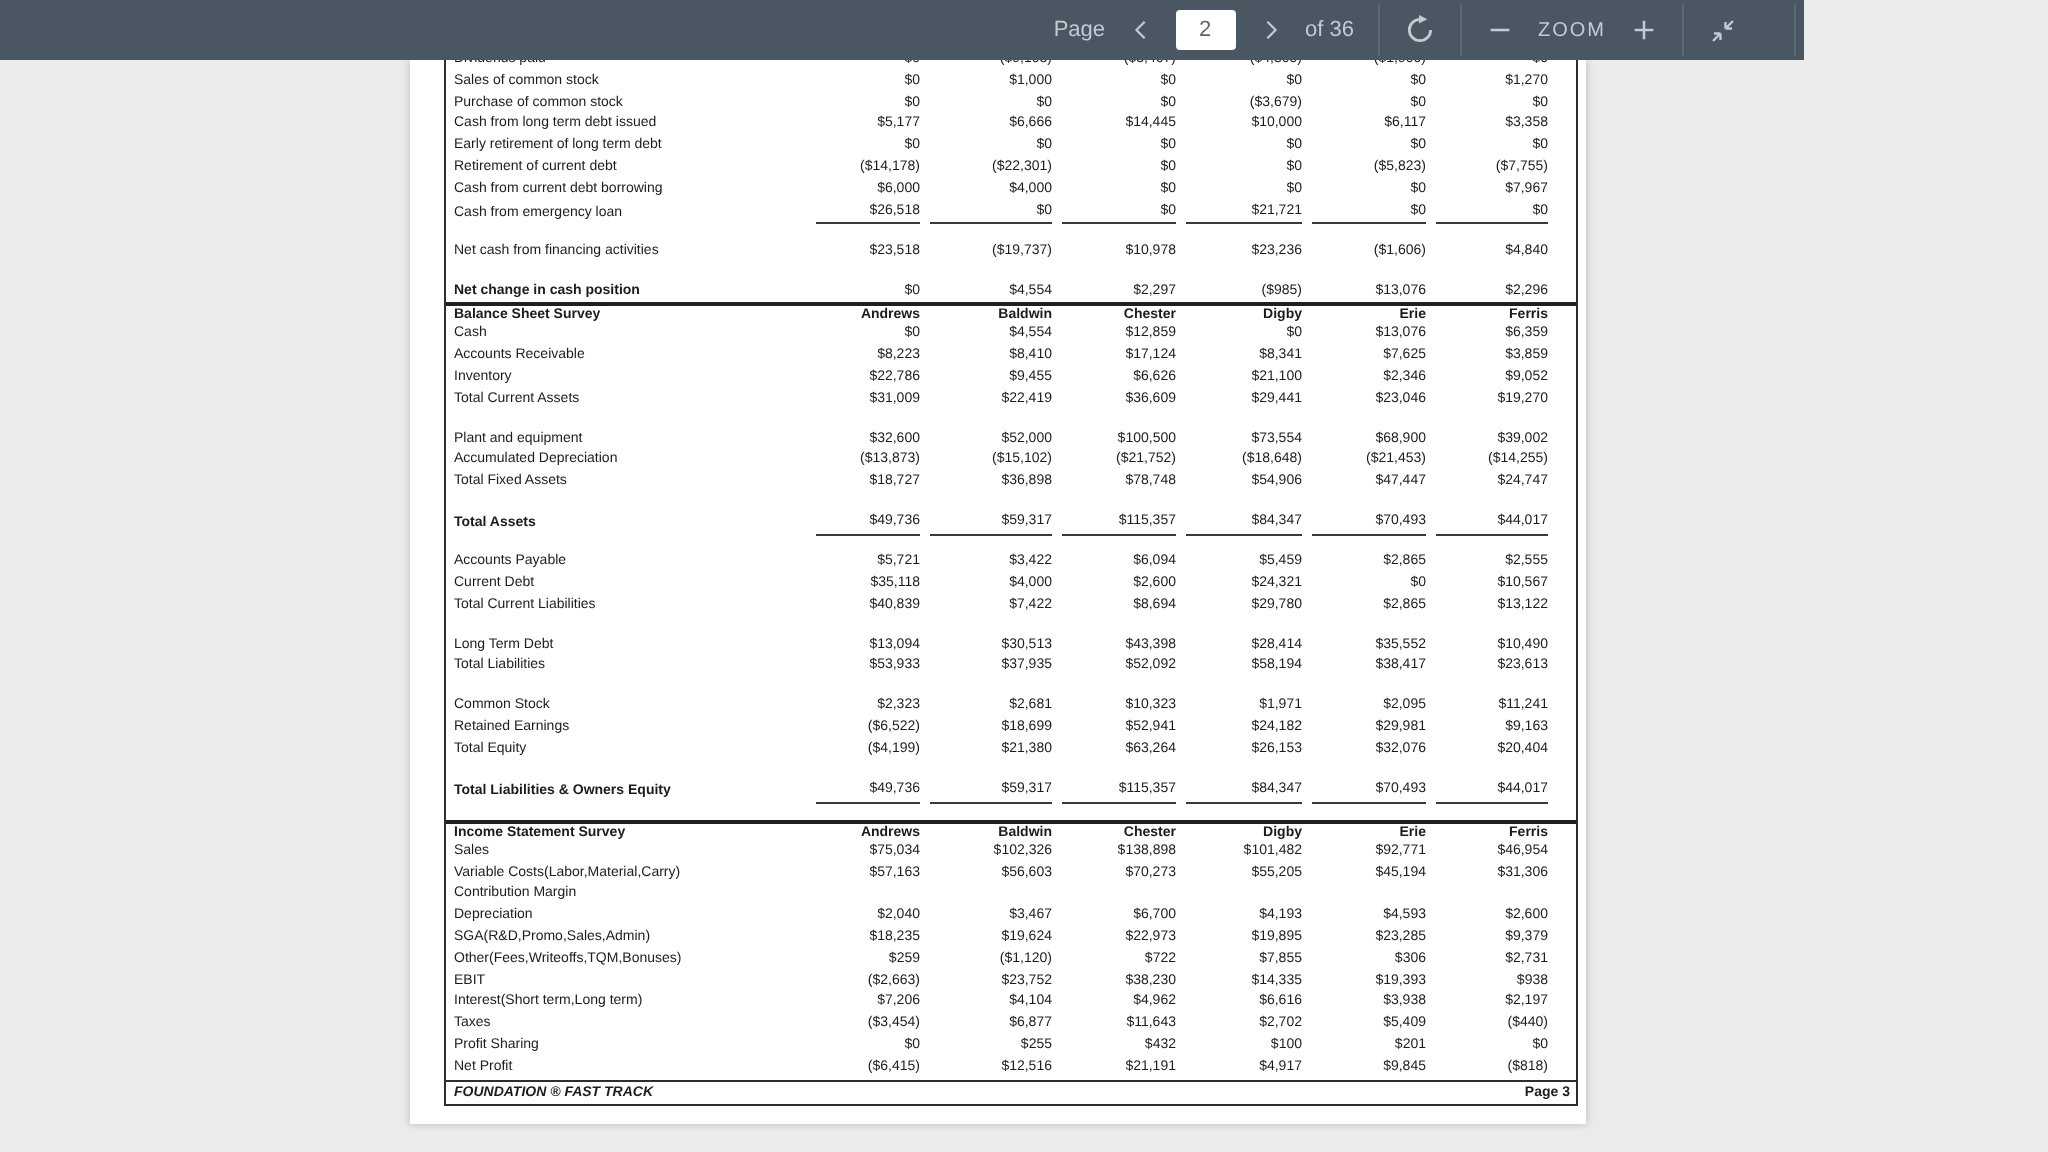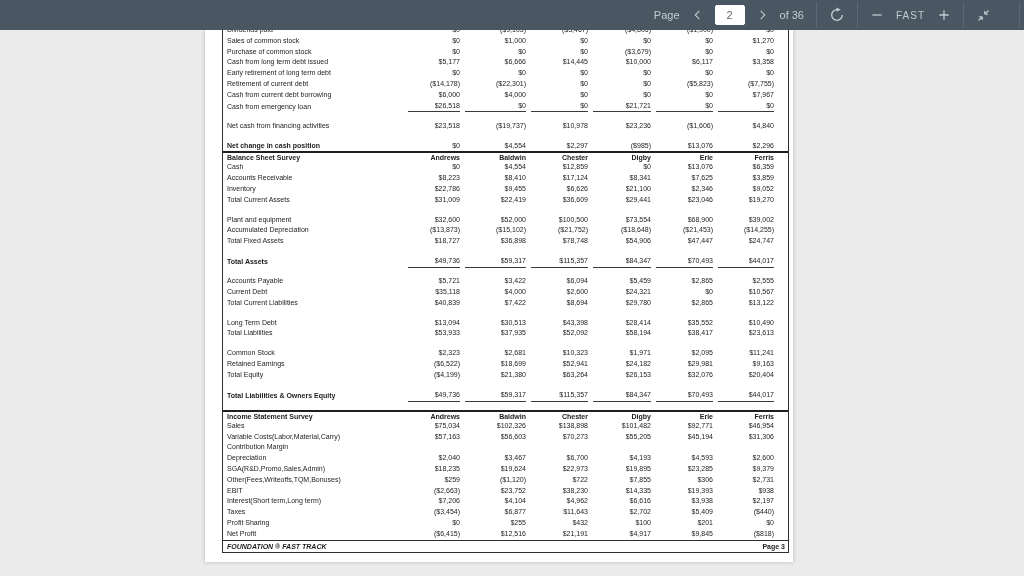--- a/index.html
+++ b/index.html
@@ -5,21 +5,21 @@
   * { margin: 0; padding: 0; box-sizing: border-box; }
   html, body { width: 1024px; height: 576px; overflow: hidden; }
   body {
     background: #ebebeb;
     font-family: "Liberation Sans", sans-serif;
     position: relative;
   }
 
   
   .toolbar {
-    position: absolute; top: 0; left: 0; width: 1024px; height: 30px;
+    position: absolute; top: 0; left: 0; width: 902px; height: 30px;
     background: #4b5663;
     display: flex; align-items: center; justify-content: flex-end;
     color: #c3cbd2;
     z-index: 20;
   }
   .toolbar .controls { display: flex; align-items: center; gap: 12px; padding-right: 4px; }
   .tb-label { font-size: 11px; color: #c3cbd2; }
   .tb-btn {
     background: none; border: none; color: #c3cbd2; cursor: pointer;
     display: flex; align-items: center; justify-content: center; padding: 0;
@@ -114,21 +114,21 @@
     <span class="tb-divider"></span>
 
     <button class="tb-btn">
       <span>
         <svg width="14" height="14" viewBox="0 0 24 24">
             <path d="M4 12 H20" fill="none" stroke="currentColor" stroke-width="2.2"></path>
           </svg>
       </span>
     </button>
 
-    <span class="tb-label zoom-word">FAST</span>
+    <span class="tb-label zoom-word">ZOOM</span>
 
     <button class="tb-btn">
       <span>
         <svg width="14" height="14" viewBox="0 0 24 24">
             <path d="M4 12 H20 M12 4 V20" fill="none" stroke="currentColor" stroke-width="2.2"></path>
           </svg>
       </span>
     </button>
 
     <span class="tb-divider"></span>

